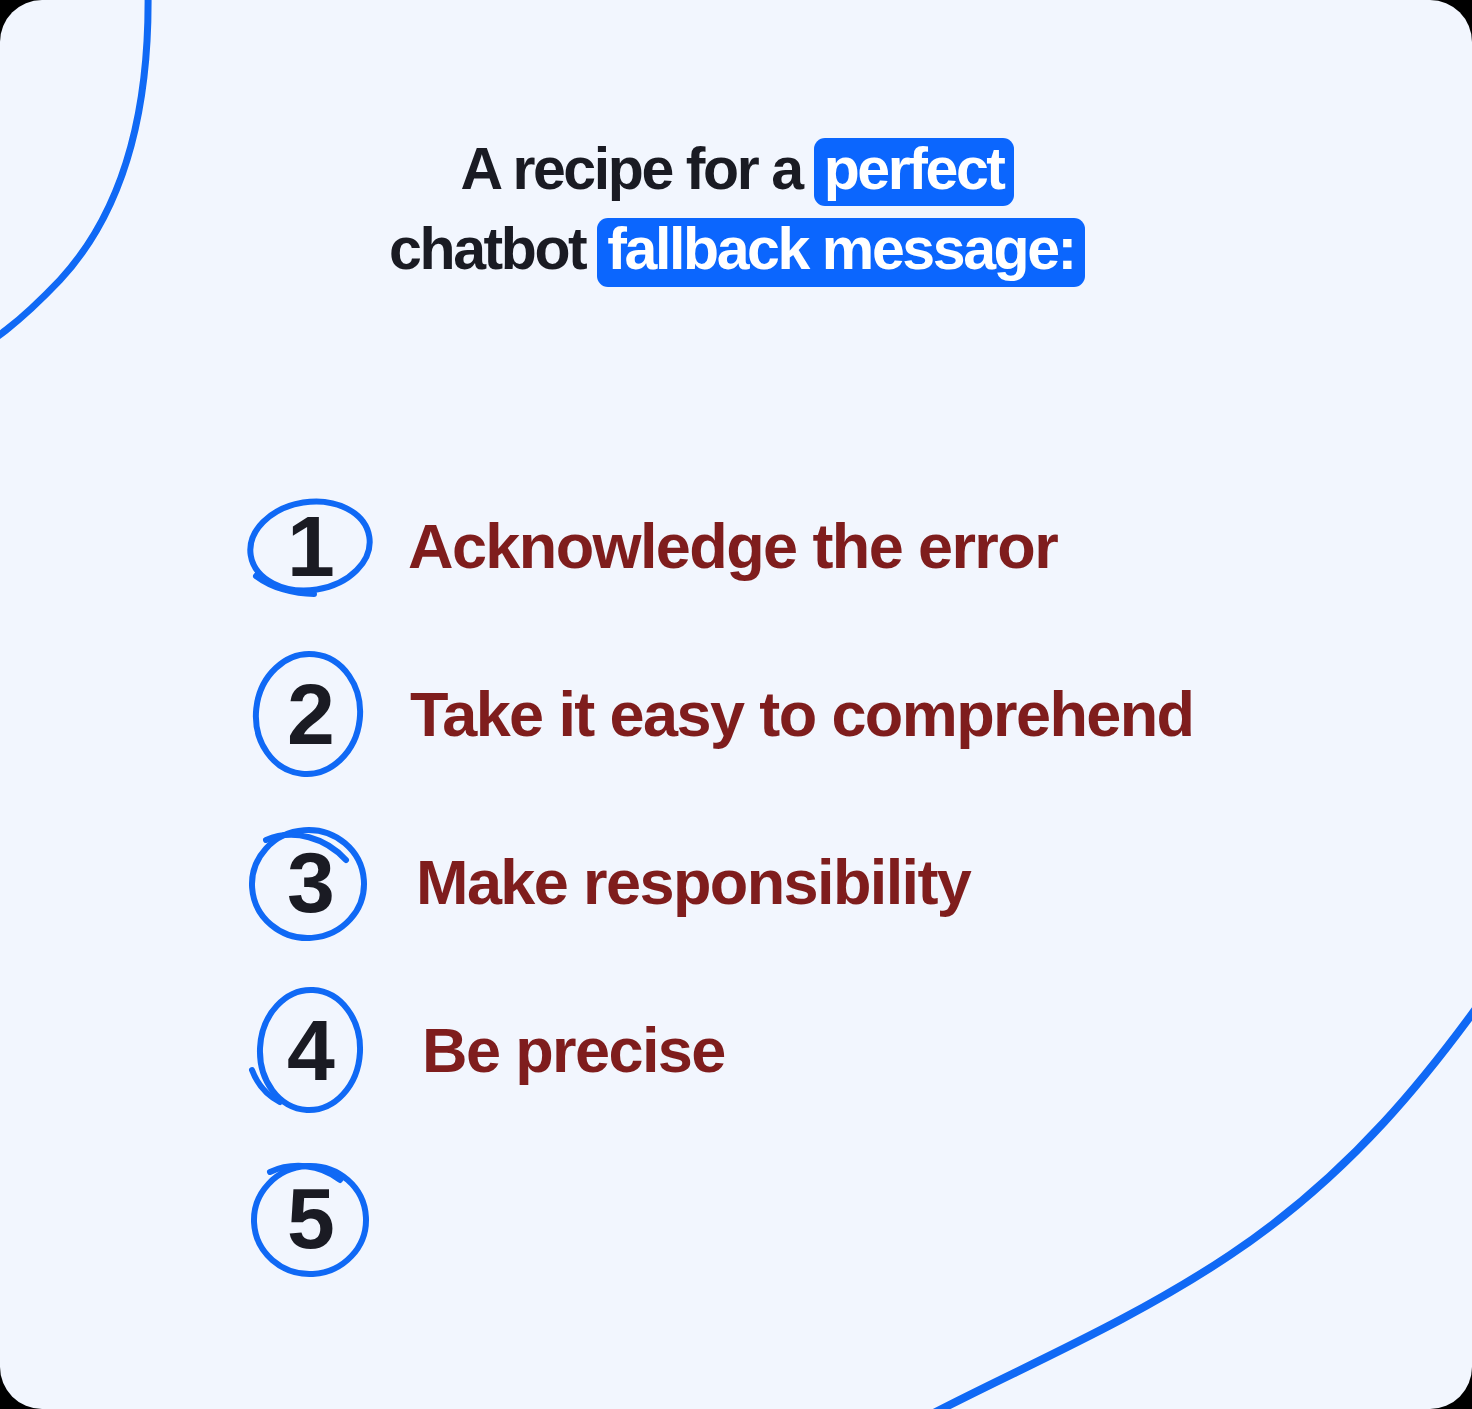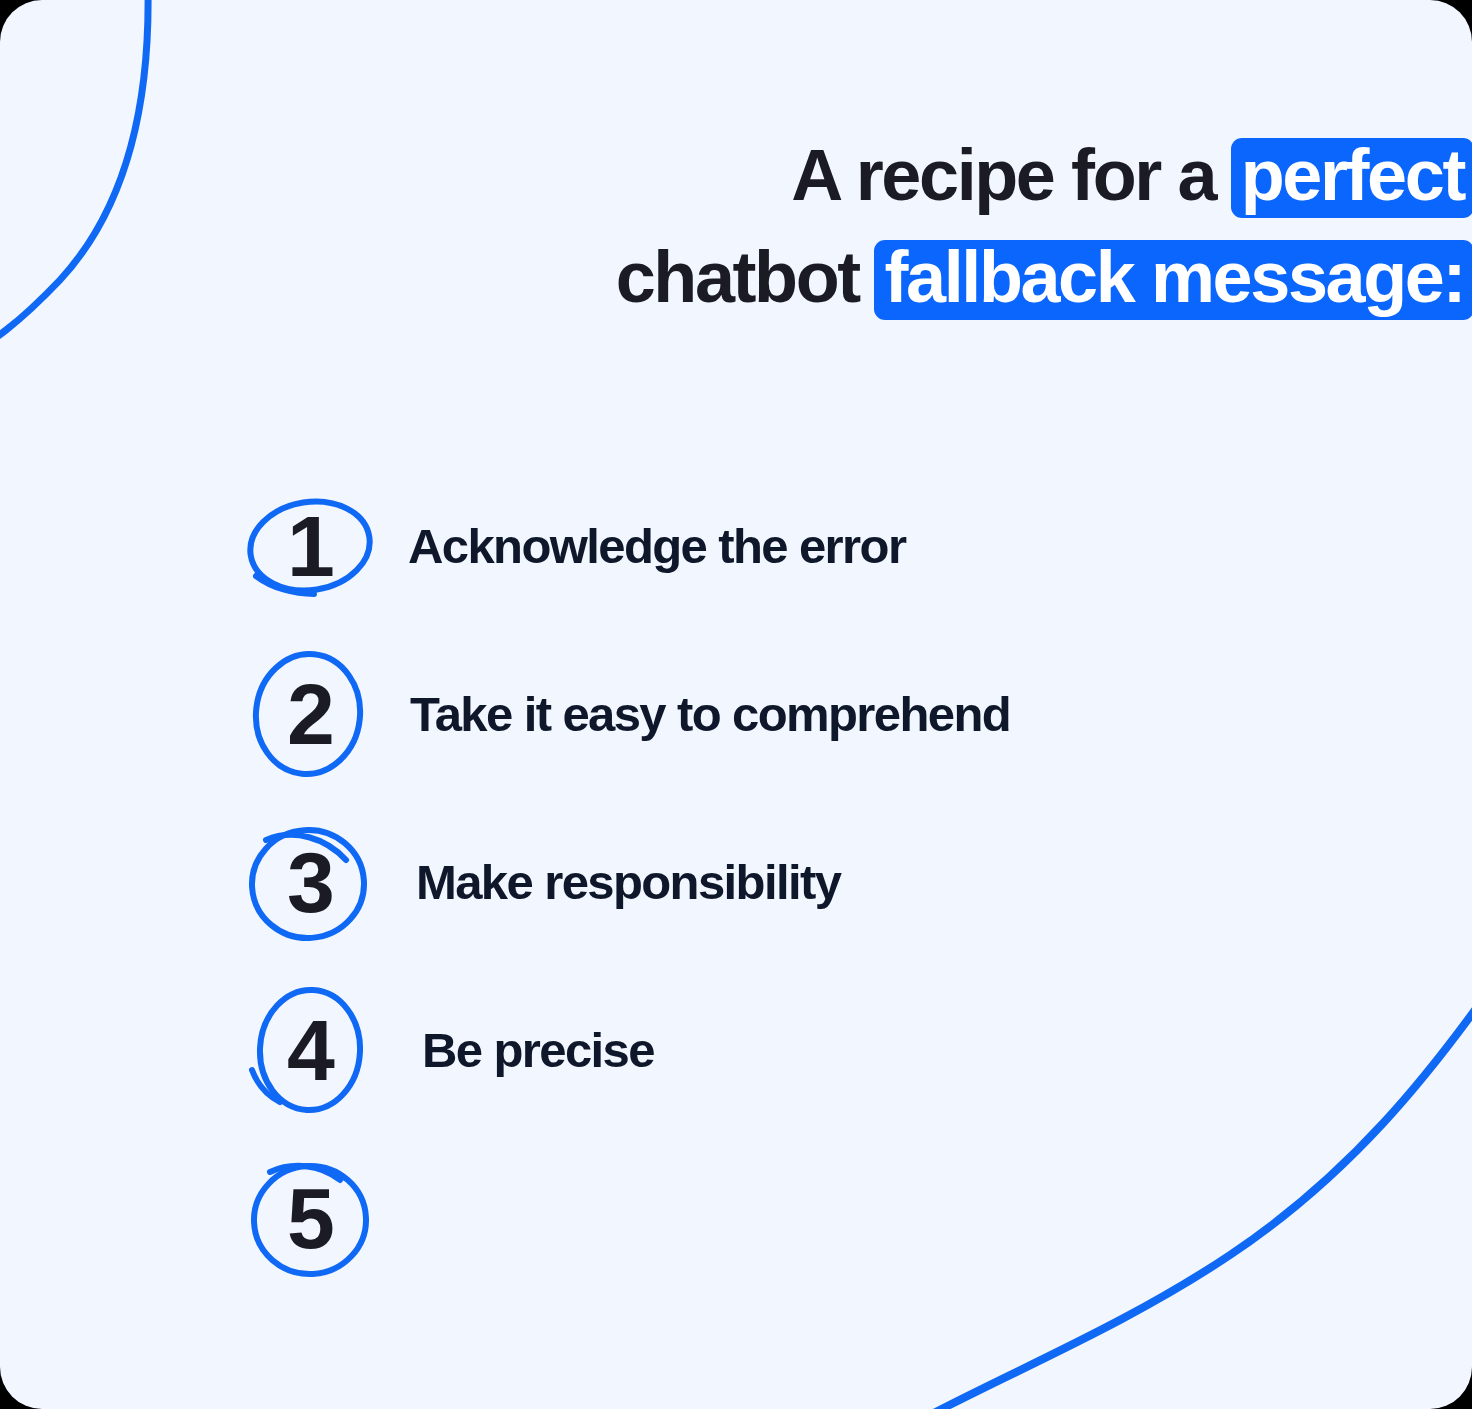--- a/index.html
+++ b/index.html
@@ -28,39 +28,39 @@
     height: 1409px;
     pointer-events: none;
   }
 
   
   #title {
     position: absolute;
     left: 0;
     top: 138px;
     width: 1472px;
-    text-align: right;
+    text-align: center;
     font-weight: 700;
-    font-size: 72px;
+    font-size: 59px;
     line-height: 1.02;
     letter-spacing: -2.4px;
     color: #1A1B23;
     font-family: "Liberation Sans", sans-serif;
   }
   .tline { display: block; white-space: nowrap; }
   .hl {
     background: #0B66FE;
     color: #FFFFFF;
     border-radius: 11px;
     padding: 4px 10px 10px 10px;
     margin: 0 -2px;
     display: inline-block;
     line-height: 0.92;
   }
-  .tline.l2 { margin-top: 22px; }
+  .tline.l2 { margin-top: 12px; }
 
   
   #list {
     position: absolute;
     left: 248px;
     top: 462px;
     width: 1180px;
   }
   .item {
     display: flex;
@@ -89,23 +89,23 @@
     font-weight: 700;
     font-size: 86px;
     letter-spacing: -2px;
     color: #1A1B23;
     line-height: 1;
     z-index: 2;
   }
   .item-label {
     font-family: "Liberation Sans", sans-serif;
     font-weight: 700;
-    font-size: 49px;
+    font-size: 63px;
     letter-spacing: -1.6px;
-    color: #0f172a;
+    color: #7f1d1d;
     white-space: nowrap;
     line-height: 1;
   }
   
   .item.i1 .item-label { margin-left: 36px; }
   .item.i2 .item-label { margin-left: 38px; }
   .item.i3 .item-label { margin-left: 44px; }
   .item.i4 .item-label { margin-left: 50px; }
   .item.i5 .item-label { margin-left: 56px; }
 </style>

